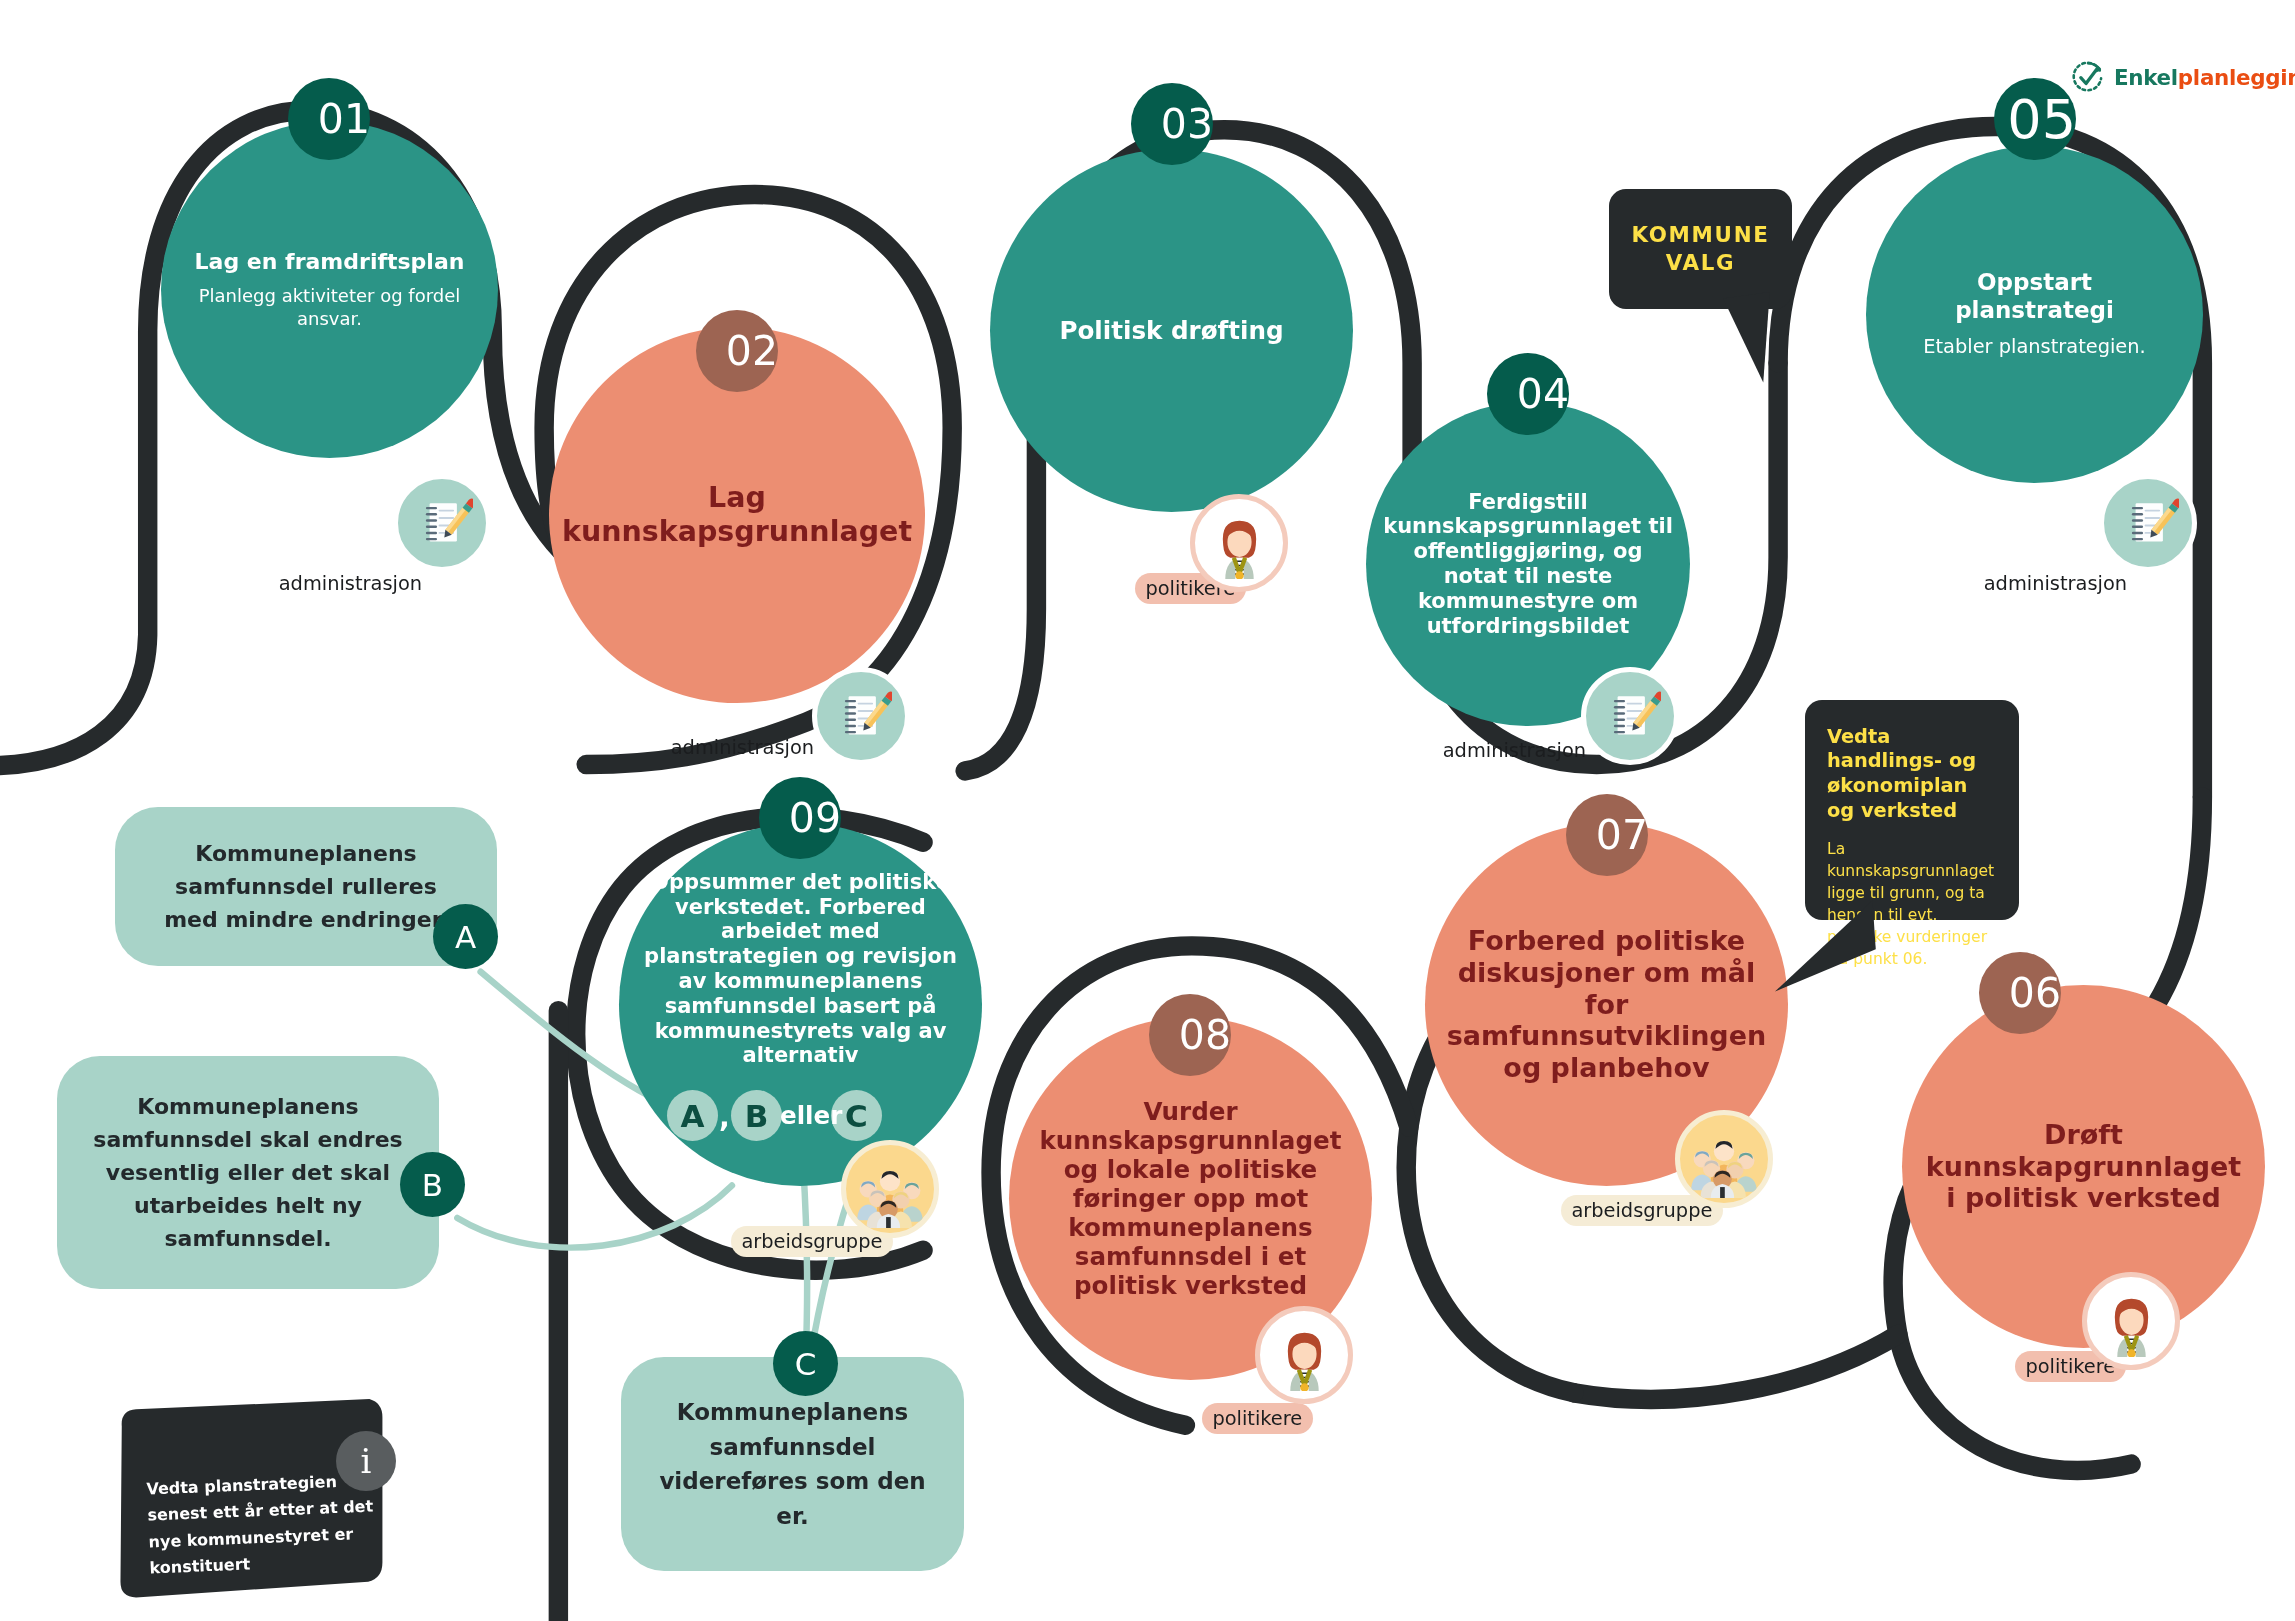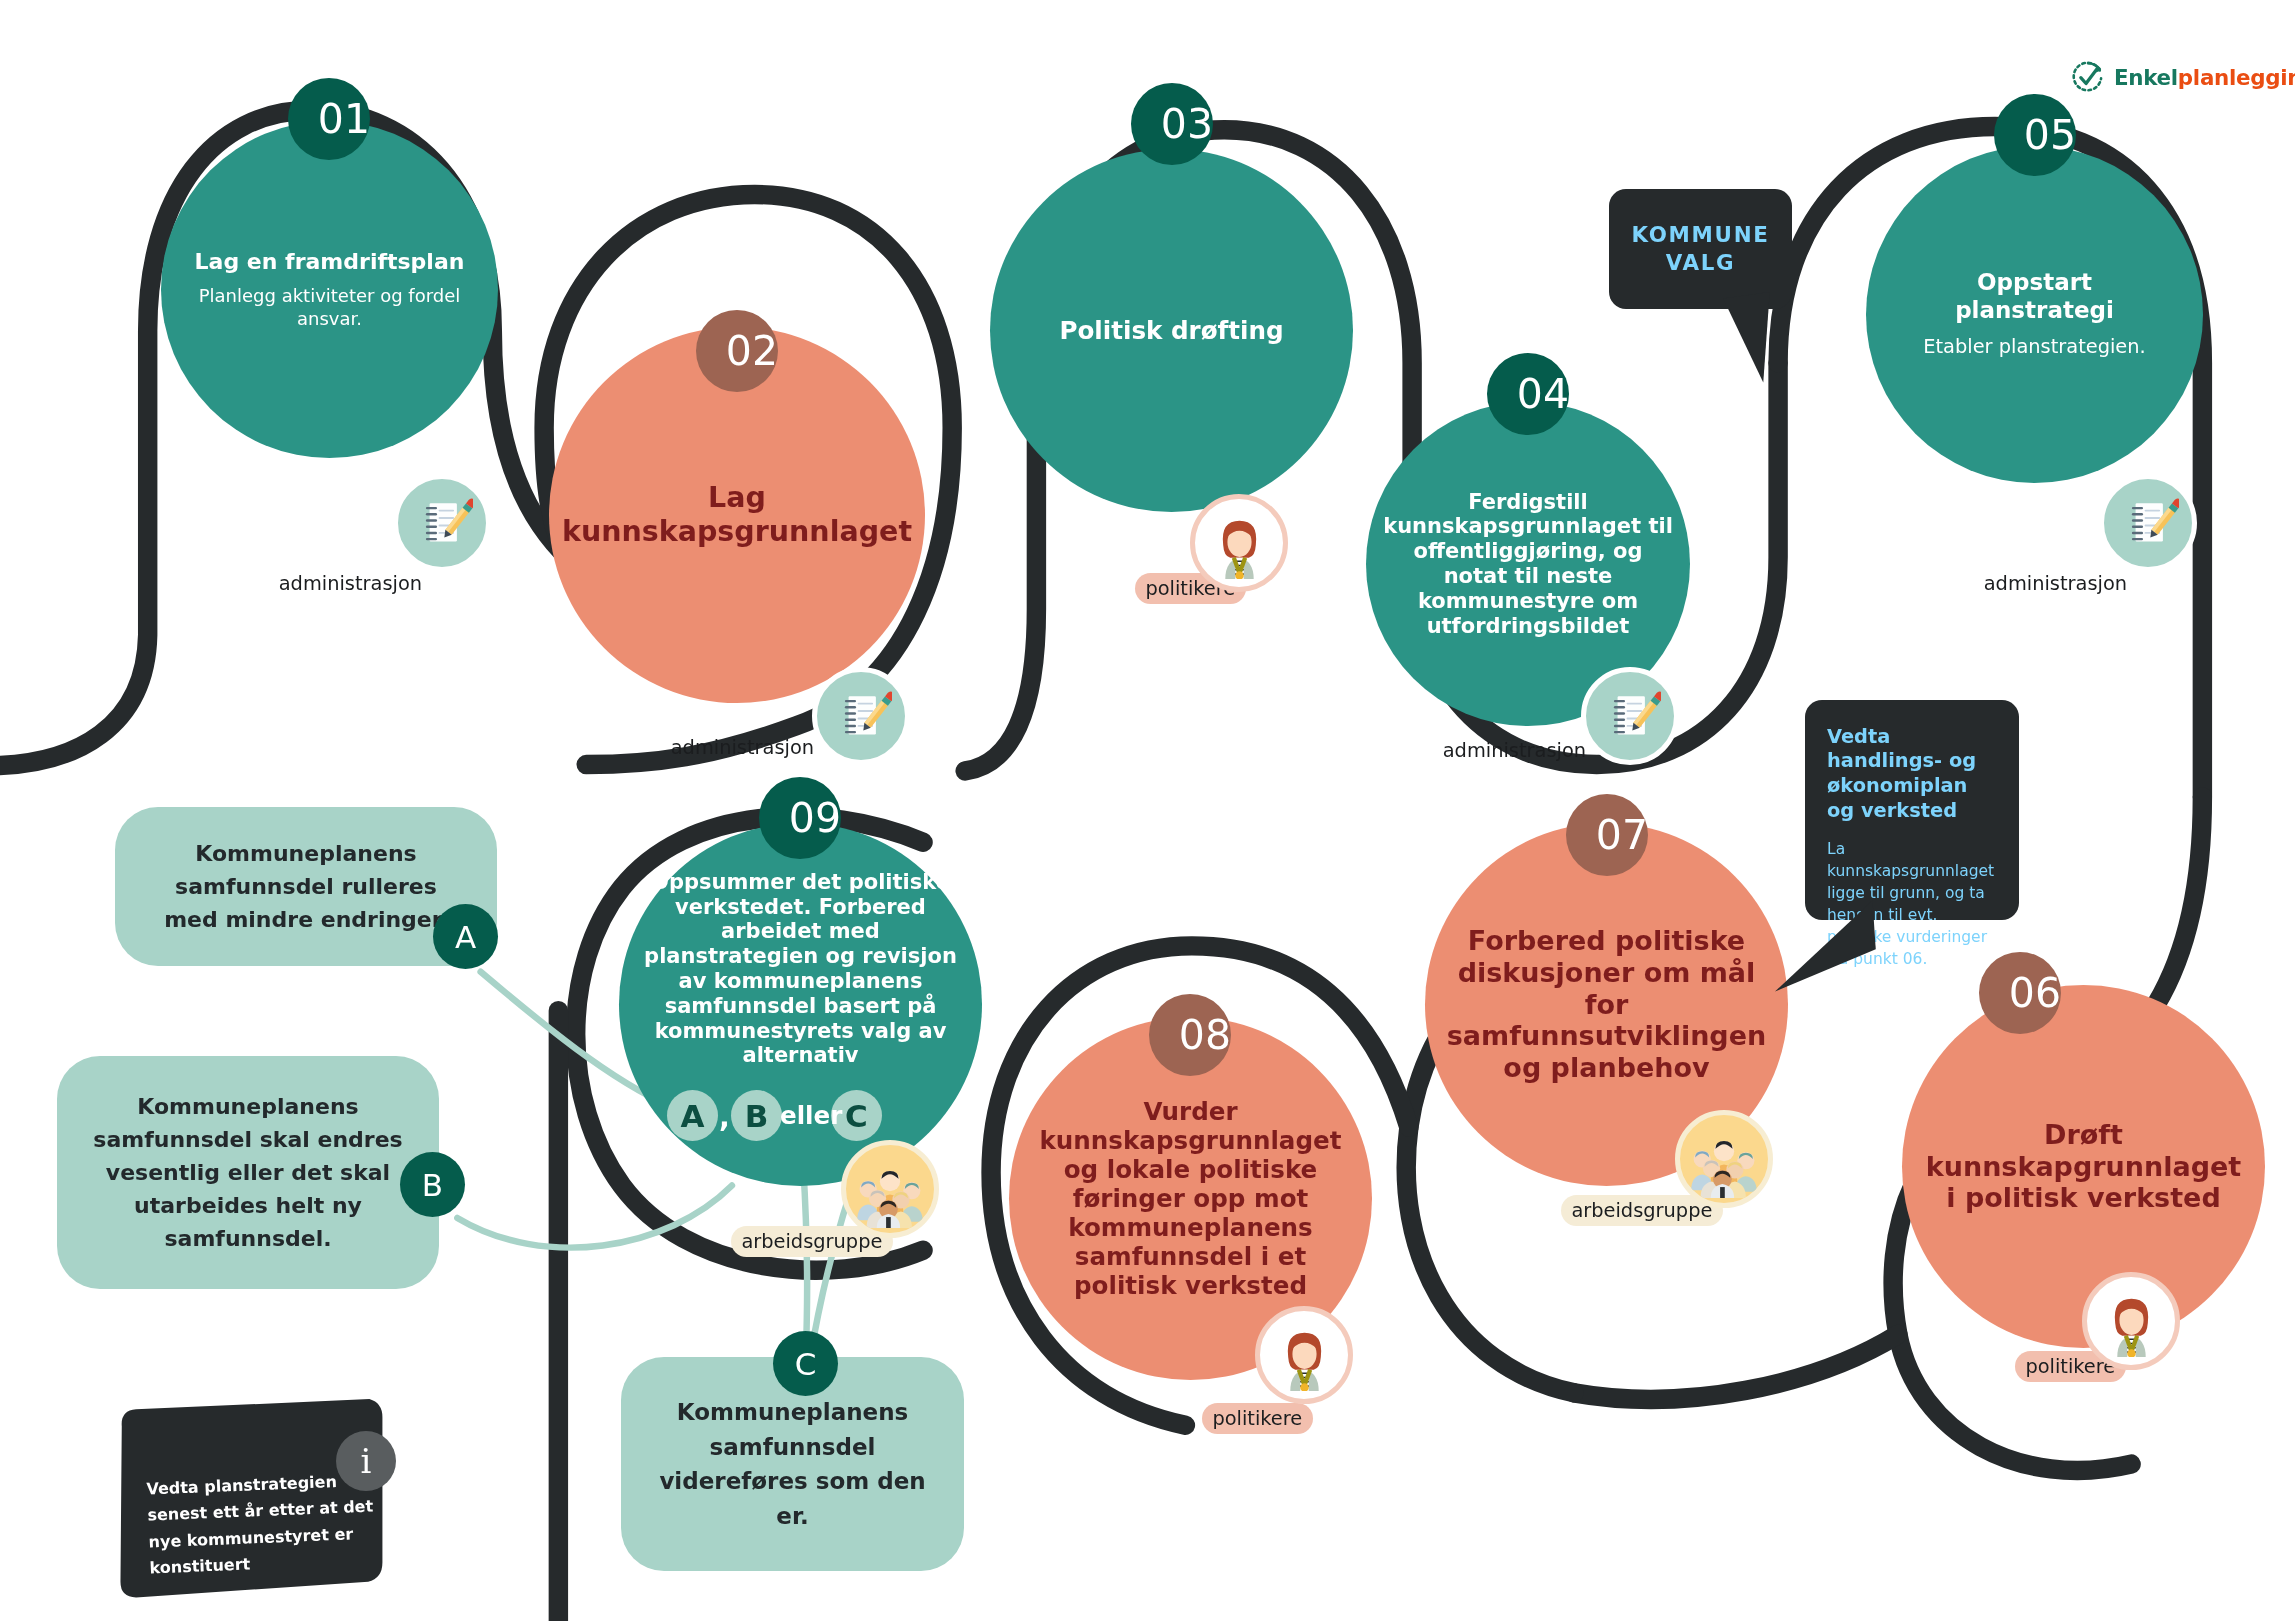--- a/index.html
+++ b/index.html
@@ -39,21 +39,21 @@
   .rolepill.plain{background:transparent;}
   .rolepill.pink{background:#f2bfae;}
   .rolepill.cream{background:#f5ecd6;}
   .avatar{position:absolute;border-radius:50%;z-index:8;box-sizing:border-box;
           display:flex;align-items:center;justify-content:center;overflow:hidden;}
   .avatar.adm{background:#a8d3c8;border:5.8px solid #ffffff;}
   .avatar.pol{background:#ffffff;border:5.8px solid #f4cbbc;}
   .avatar.grp{background:#fbd88d;border:5.8px solid #f7edd2;}
 
   
-  .callout{position:absolute;background:#262a2c;color:#7dd3fc;box-sizing:border-box;z-index:9;}
+  .callout{position:absolute;background:#262a2c;color:#fde047;box-sizing:border-box;z-index:9;}
   .callout .ct{font-weight:bold;}
   .callout .cb{font-weight:normal;}
 
   
   .optbox{position:absolute;background:#a8d3c8;color:#23292c;box-sizing:border-box;
           display:flex;align-items:center;justify-content:center;text-align:center;
           font-weight:bold;line-height:1.5;z-index:4;}
   .optbadge{position:absolute;background:#055c4c;color:#fff;border-radius:50%;
             display:flex;align-items:center;justify-content:center;z-index:6;font-weight:400;}
   .abcchip{position:absolute;background:#a8d3c8;color:#0c4e41;border-radius:50%;
@@ -266,21 +266,21 @@
     <div>VALG</div>
   </div>
   <svg class="abs" style="left:1710px;top:292px;width:91px;height:97px;z-index:9;" viewBox="0 0 140 150">
     <path d="M20 10 L92 0 L82 140 Z" fill="#262a2c"></path>
   </svg>
 
   <div class="node green" style="left:1866px;top:146px;width:337px;height:337px;padding:0 28.5px;">
     <div class="title" style="font-size:23px;">Oppstart planstrategi</div>
     <div class="sub" style="font-size:19.4px;margin-top:11.7px;">Etabler planstrategien.</div>
   </div>
-  <div class="badge green" style="left:1994px;top:94px;width:82px;height:82px;font-size:41px;">
+  <div class="badge green" style="left:1994px;top:78px;width:82px;height:82px;font-size:54px;">
     <span>05</span>
   </div>
   <div class="avatar adm" style="left:2099px;top:474px;width:98px;height:98px;">
     <svg viewBox="0 0 100 100" width="62" height="62">
       <rect x="30" y="18" width="44" height="62" rx="2" fill="#fdfefe"></rect>
       <g stroke="#5a6b7a" stroke-width="4" stroke-linecap="round">
         <line x1="26" y1="26" x2="40" y2="26"></line>
           <line x1="26" y1="36" x2="40" y2="36"></line>
         <line x1="26" y1="46" x2="40" y2="46"></line>
           <line x1="26" y1="56" x2="40" y2="56"></line>

